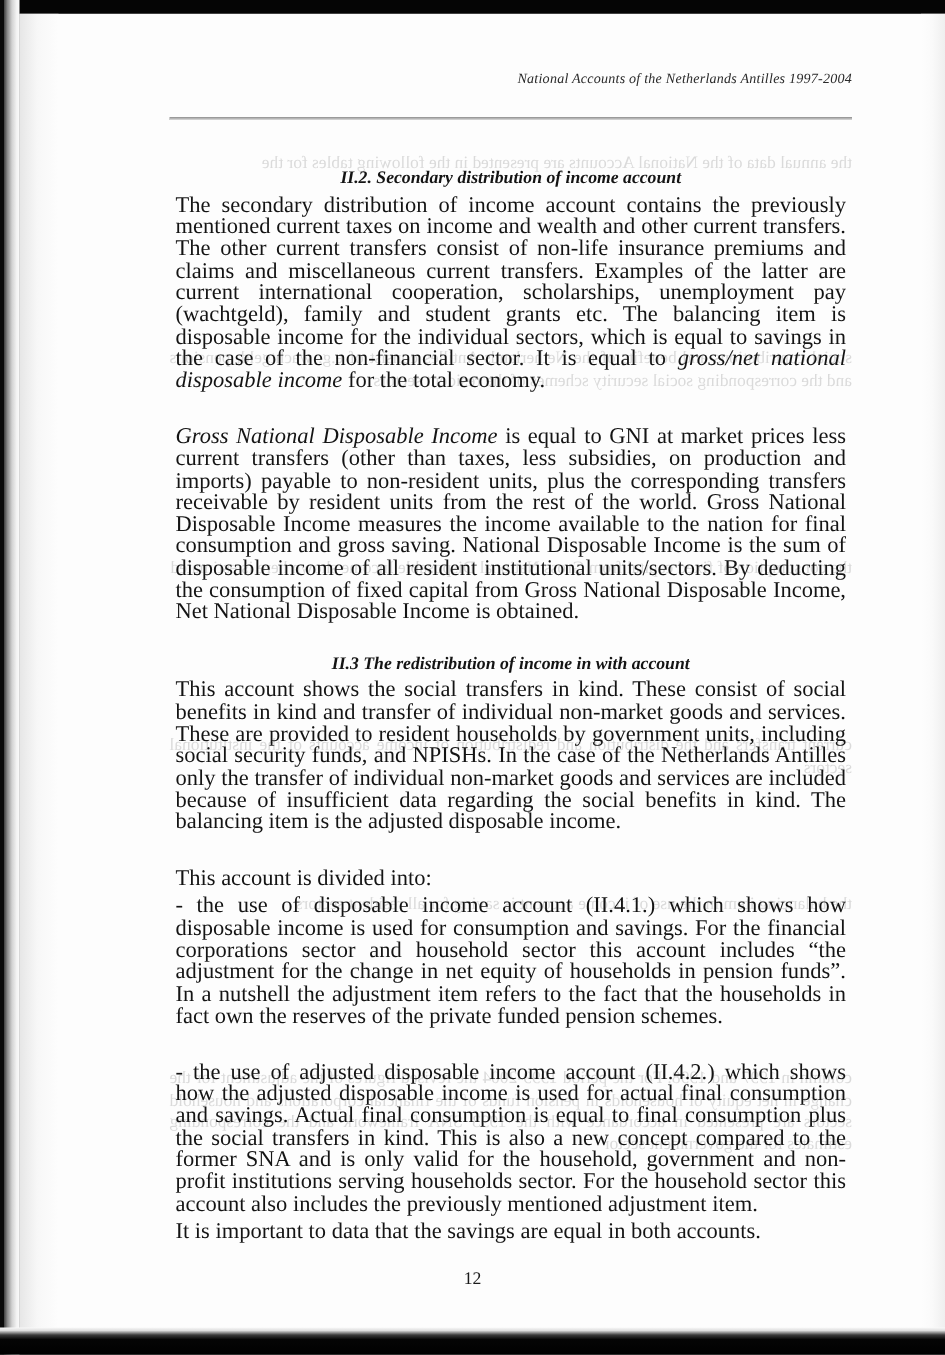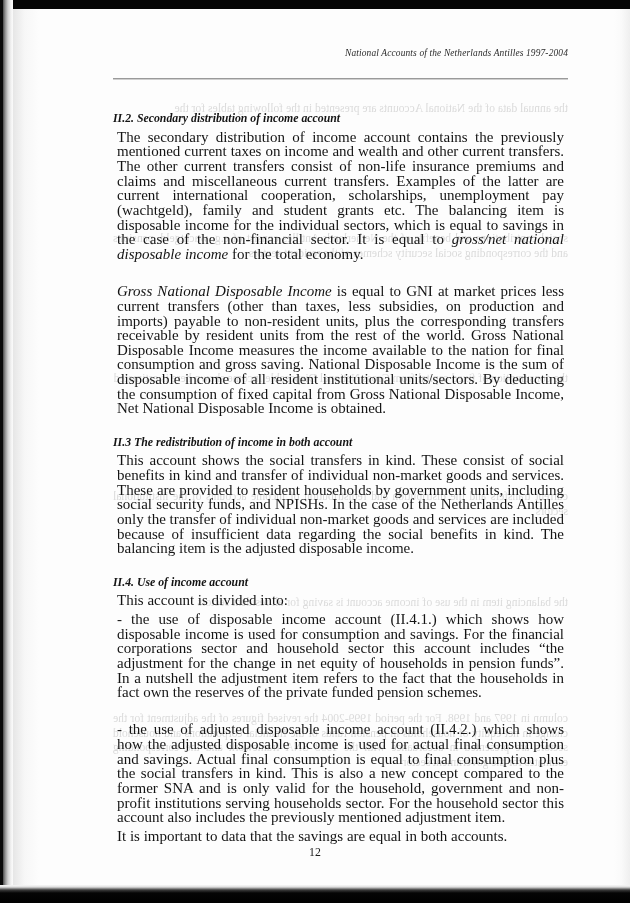--- a/index.html
+++ b/index.html
@@ -100,21 +100,21 @@
     margin-top: 31px;
     color: #141414;
   }
 
   .section-heading {
     font-weight: bold;
     font-style: italic;
     font-size: 11.8px;
     line-height: 14.7px;
     margin: 0;
-    text-align: left;
+    text-align: center;
   }
   .para {
     font-size: 15px;
     line-height: 14.65px;
     text-align: justify;
     text-justify: inter-word;
     margin: 4px;
     hyphens: none;
   }
   .para em { font-style: italic; }
@@ -151,24 +151,23 @@
 
   <div id="running-head">National Accounts of the Netherlands Antilles 1997-2004</div>
   <div id="header-rule"></div>
 
   <div id="body-block">
       <div class="section-heading">II.2. Secondary distribution of income account</div>
       <p class="para"><span>The secondary distribution of income account contains the previously mentioned current taxes on income and wealth and other current transfers. The other current transfers consist of non-life insurance premiums and claims and miscellaneous current transfers. Examples of the latter are current international cooperation, scholarships, unemployment pay (wachtgeld), family and student grants etc. The balancing item is disposable income for the individual sectors, which is equal to savings in the case of the non-financial sector. It is equal to </span><em>gross/net national disposable income</em><span> for the total economy.</span></p>
       <div class="gap-sm"></div>
       <p class="para"><em>Gross National Disposable Income</em><span> is equal to GNI at market prices less current transfers (other than taxes, less subsidies, on production and imports) payable to non-resident units, plus the corresponding transfers receivable by resident units from the rest of the world. Gross National Disposable Income measures the income available to the nation for final consumption and gross saving. National Disposable Income is the sum of disposable income of all resident institutional units/sectors. By deducting the consumption of fixed capital from Gross National Disposable Income, Net National Disposable Income is obtained.</span></p>
       <div class="gap-md"></div>
-      <div class="section-heading">II.3 The redistribution of income in both account</div>
+      <div class="section-heading">II.3 The redistribution of income in with account</div>
       <p class="para"><span>This account shows the social transfers in kind. These consist of social benefits in kind and transfer of individual non-market goods and services. These are provided to resident households by government units, including social security funds, and NPISHs. In the case of the Netherlands Antilles only the transfer of individual non-market goods and services are included because of insufficient data regarding the social benefits in kind. The balancing item is the adjusted disposable income.</span></p>
       <div class="gap-md"></div>
-      <div class="section-heading">II.4. Use of income account</div>
       <p class="para" style="text-align: left;"><span>This account is divided into:</span></p>
       <p class="para"><span>- the use of disposable income account (II.4.1.) which shows how disposable income is used for consumption and savings. For the financial corporations sector and household sector this account includes “the adjustment for the change in net equity of households in pension funds”. In a nutshell the adjustment item refers to the fact that the households in fact own the reserves of the private funded pension schemes.</span></p>
       <div class="gap-sm"></div>
       <p class="para"><span>- the use of adjusted disposable income account (II.4.2.) which shows how the adjusted disposable income is used for actual final consumption and savings. Actual final consumption is equal to final consumption plus the social transfers in kind. This is also a new concept compared to the former SNA and is only valid for the household, government and non-profit institutions serving households sector. For the household sector this account also includes the previously mentioned adjustment item.</span></p>
       <p class="para" style="text-align: left;"><span>It is important to data that the savings are equal in both accounts.</span></p>
     </div>
 
 </div>
 
 <div id="page-number">12</div>

